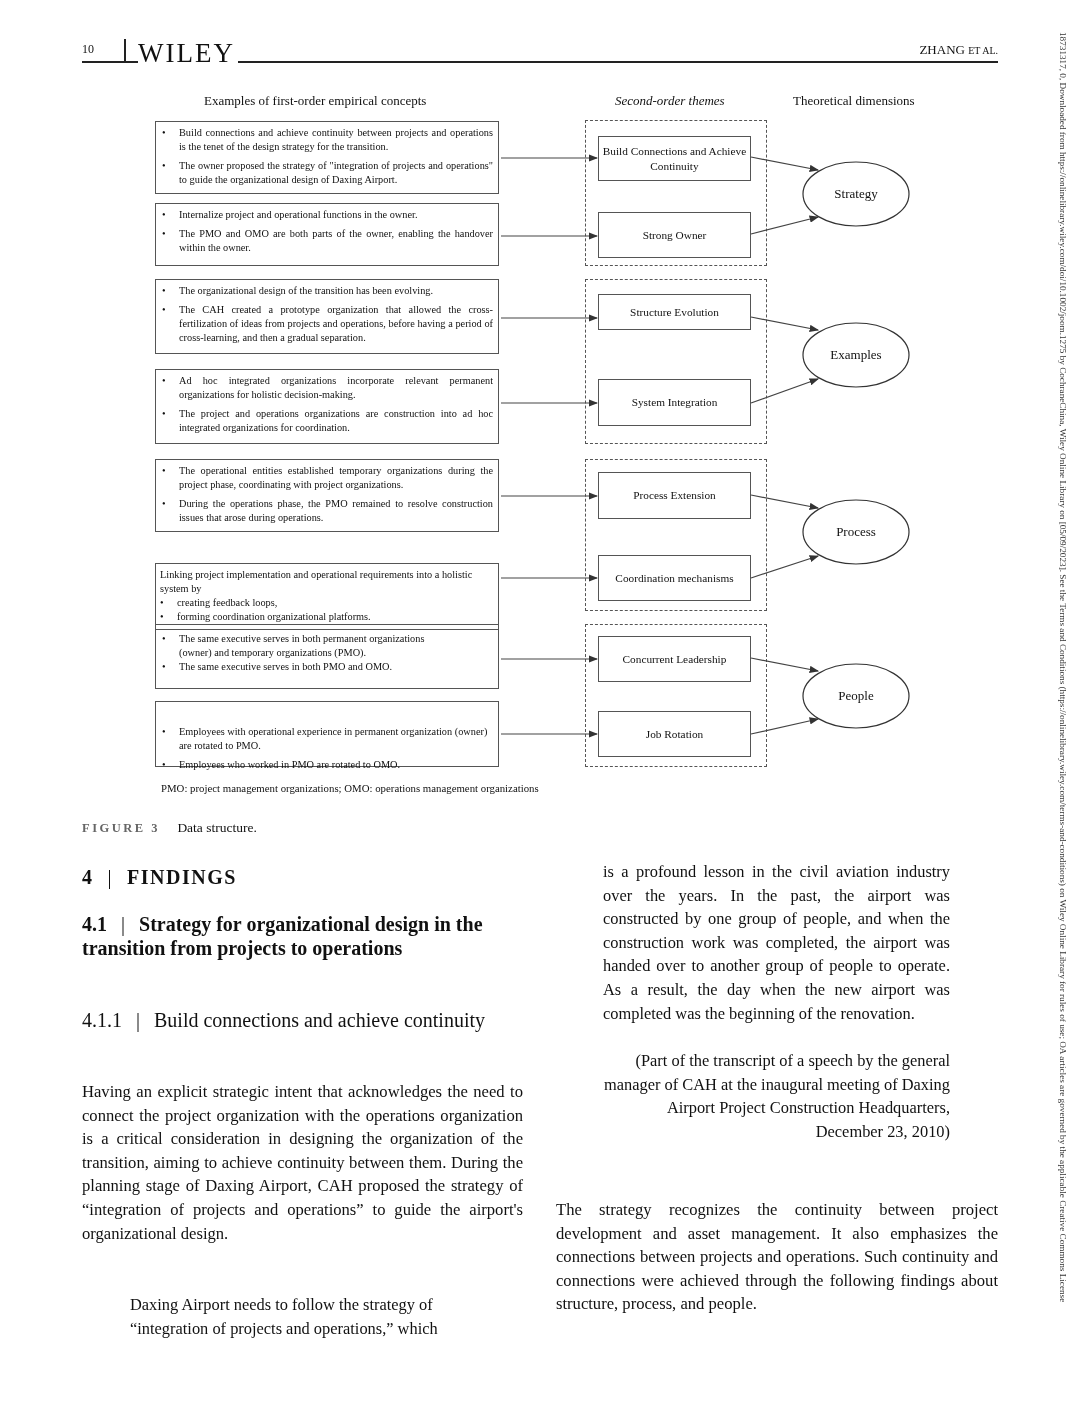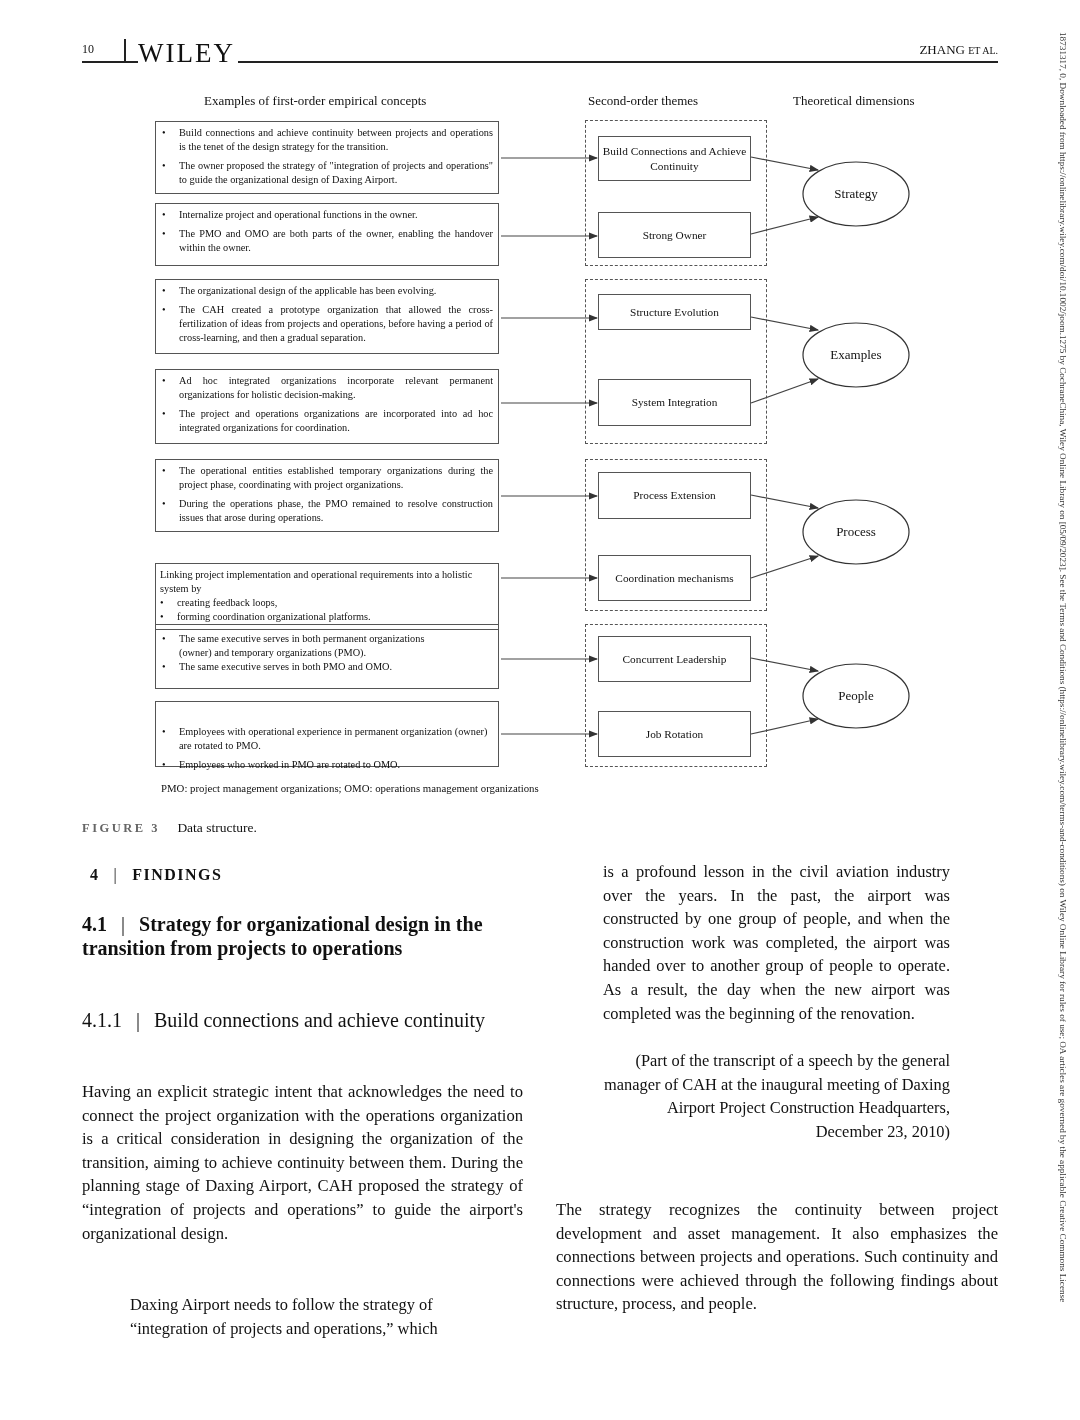--- a/index.html
+++ b/index.html
@@ -32,21 +32,21 @@
                display: flex; align-items: center; justify-content: center; text-align: center;
                font-size: 11.3px; line-height: 15px; }
   .group-box { position: absolute; left: 585px; width: 182px; border: 1.2px dashed #555; box-sizing: border-box; }
   .dim-label { position: absolute; width: 106px; text-align: center; font-size: 13px; }
   svg.links { position: absolute; left: 0; top: 0; }
   .abbrev { left: 161px; top: 782px; font-size: 10.8px; }
   .caption { left: 82px; top: 820px; font-size: 13.5px; }
   .caption .label { letter-spacing: 2.5px; color: #666; font-weight: bold; margin-right: 14px; font-size: 12.5px; }
 
   
-  .h1 { left: 90px; top: 866px; font-size: 16px; font-weight: bold; letter-spacing: 1.5px; }
+  .h1 { left: 82px; top: 866px; font-size: 20px; font-weight: bold; letter-spacing: 1.5px; }
   .h1 .num, .h2 .num, .h3 .num { display: inline-block; }
   .sep { display: inline-block; margin: 0 14px; font-weight: normal; }
   .h2 { left: 82px; top: 912px; width: 440px; font-size: 20px; font-weight: bold; line-height: 24px; }
   .h3 { left: 82px; top: 1008px; width: 440px; font-size: 20px; line-height: 24px; }
   .para { font-size: 16.6px; line-height: 23.6px; text-align: justify; }
   .left-para { left: 82px; top: 1080px; width: 441px; }
   .quote { left: 130px; top: 1293px; width: 347px; font-size: 16.4px; line-height: 23.6px; }
   .quote-cont { left: 603px; top: 860px; width: 347px; font-size: 16.4px; line-height: 23.6px; text-align: justify; }
   .quote-src { left: 603px; top: 1049px; width: 347px; font-size: 16.4px; line-height: 23.6px; text-align: right; }
   .right-para { left: 556px; top: 1198px; width: 442px; }
@@ -62,21 +62,21 @@
   <span>ZHANG</span>
   <span class="sc">ET AL.</span>
 </div>
 
 <div class="abs side-note">
   <span>18731317, 0, Downloaded from https://onlinelibrary.wiley.com/doi/10.1002/joom.1275 by CochraneChina, Wiley Online Library on [05/09/2023]. See the Terms and Conditions (https://onlinelibrary.wiley.com/terms-and-conditions) on Wiley Online Library for rules of use; OA articles are governed by the applicable Creative Commons License</span>
 </div>
 
 <div>
   <div class="abs fig-head" style="left:204px;">Examples of first-order empirical concepts</div>
-  <div class="abs fig-head" style="left:588px;">Second-order themes</div>
+  <div class="abs fig-head" style="left:615px;font-style:italic;">Second-order themes</div>
   <div class="abs fig-head" style="left:793px;">Theoretical dimensions</div>
 
   <div class="group-box" style="top:120px;height:146px;"></div>
   <div class="group-box" style="top:279px;height:165px;"></div>
   <div class="group-box" style="top:459px;height:152px;"></div>
   <div class="group-box" style="top:624px;height:143px;"></div>
 
   <div class="ex-box" style="top:121px;height:73px;">
     <ul>
       <li>Build connections and achieve continuity between projects and operations is the tenet of the design strategy for the transition.</li>
@@ -84,28 +84,28 @@
     </ul>
   </div>
   <div class="ex-box" style="top:203px;height:63px;">
     <ul>
       <li>Internalize project and operational functions in the owner.</li>
       <li>The PMO and OMO are both parts of the owner, enabling the handover within the owner.</li>
     </ul>
   </div>
   <div class="ex-box" style="top:279px;height:75px;">
     <ul>
-      <li>The organizational design of the applicable has been evolving.</li>
+      <li>The organizational design of the transition has been evolving.</li>
       <li>The CAH created a prototype organization that allowed the cross-fertilization of ideas from projects and operations, before having a period of cross-learning, and then a gradual separation.</li>
     </ul>
   </div>
   <div class="ex-box" style="top:369px;height:75px;">
     <ul>
       <li>Ad hoc integrated organizations incorporate relevant permanent organizations for holistic decision-making.</li>
-      <li>The project and operations organizations are incorporated into ad hoc integrated organizations for coordination.</li>
+      <li>The project and operations organizations are construction into ad hoc integrated organizations for coordination.</li>
     </ul>
   </div>
   <div class="ex-box" style="top:459px;height:73px;">
     <ul>
       <li>The operational entities established temporary organizations during the project phase, coordinating with project organizations.</li>
       <li>During the operations phase, the PMO remained to resolve construction issues that arose during operations.</li>
     </ul>
   </div>
   <div class="ex-box tight" style="top:545px;height:67px;padding-left:4px;margin-top:18px;">
     <div class="lead">Linking project implementation and operational requirements into a holistic system by</div>

